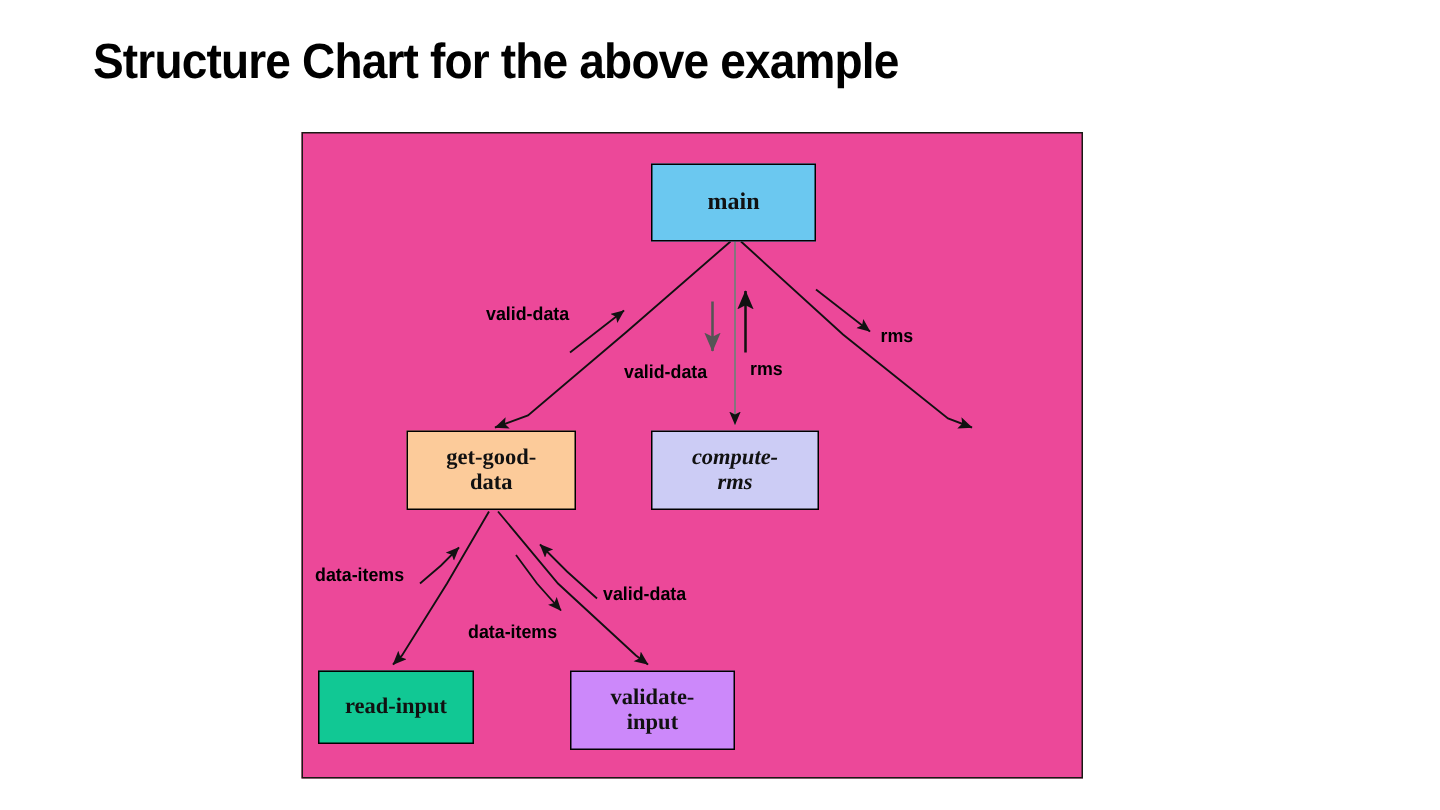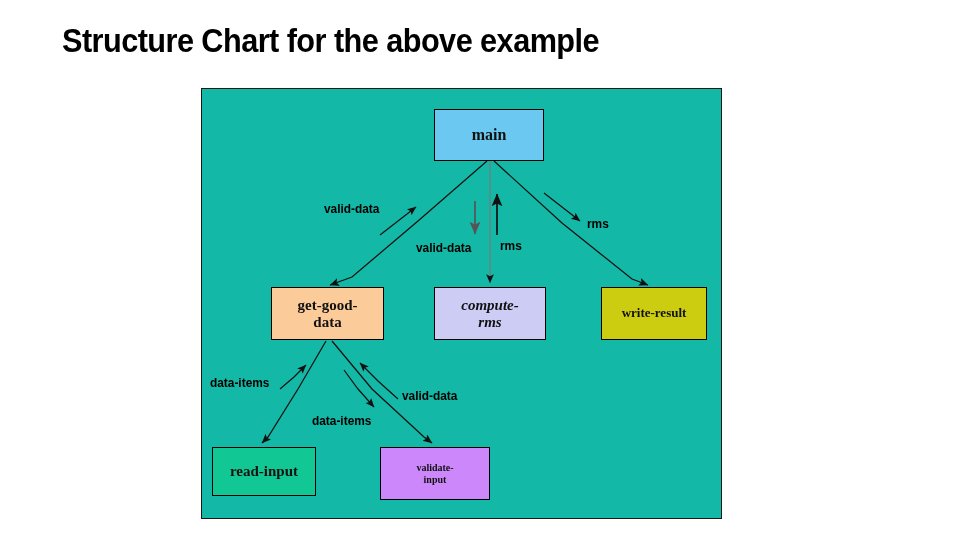--- a/index.html
+++ b/index.html
@@ -29,21 +29,21 @@
     transform: scaleX(0.93);
     transform-origin: left center;
   }
   #diagram-frame {
     position: absolute;
     left: 201px;
     top: 88px;
     width: 521px;
     height: 431px;
     border: 1.5px solid #1a1a14;
-    background: #14b8a6;
+    background: #ec4899;
     box-sizing: border-box;
   }
   #edge-layer {
     position: absolute;
     left: 0;
     top: 0;
     width: 521px;
     height: 431px;
   }
   .node {
@@ -122,27 +122,24 @@
       <span class="node-label">main</span>
     </div>
     <div class="node" style="left: 69px; top: 198px; width: 113px; height: 53px; background: rgb(252, 203, 154); font-size: 15px; font-family: Liberation Serif, serif;">
       <span class="node-label">get-good-
 data</span>
     </div>
     <div class="node" style="left: 232px; top: 198px; width: 112px; height: 53px; background: rgb(204, 204, 245); font-size: 15px; font-style: italic;">
       <span class="node-label">compute-
 rms</span>
     </div>
-    <div class="node" style="left: 399px; top: 198px; width: 106px; height: 53px; background: rgb(204, 204, 17); font-size: 13px;">
-      <span class="node-label">write-result</span>
-    </div>
     <div class="node" style="left: 10px; top: 358px; width: 104px; height: 49px; background: rgb(17, 200, 148); font-size: 15px;">
       <span class="node-label">read-input</span>
     </div>
-    <div class="node" style="left: 178px; top: 358px; width: 110px; height: 53px; background: rgb(204, 136, 250); font-size: 10px;">
+    <div class="node" style="left: 178px; top: 358px; width: 110px; height: 53px; background: rgb(204, 136, 250); font-size: 15px;">
       <span class="node-label">validate-
 input</span>
     </div>
 
     <div class="flow-label" style="left: 122px; top: 113px;">valid-data</div>
     <div class="flow-label" style="left: 214px; top: 152px;">valid-data</div>
     <div class="flow-label" style="left: 298px; top: 150px;">rms</div>
     <div class="flow-label" style="left: 385px; top: 128px;">rms</div>
     <div class="flow-label" style="left: 8px; top: 287px;">data-items</div>
     <div class="flow-label" style="left: 110px; top: 325px;">data-items</div>

